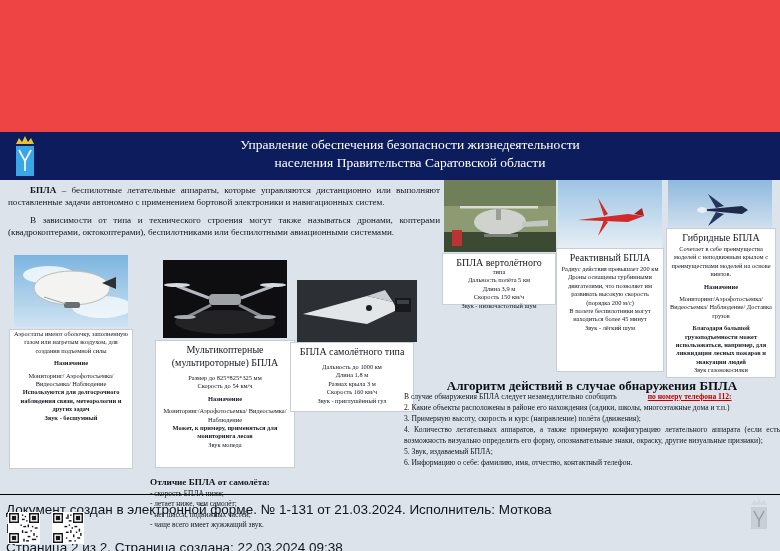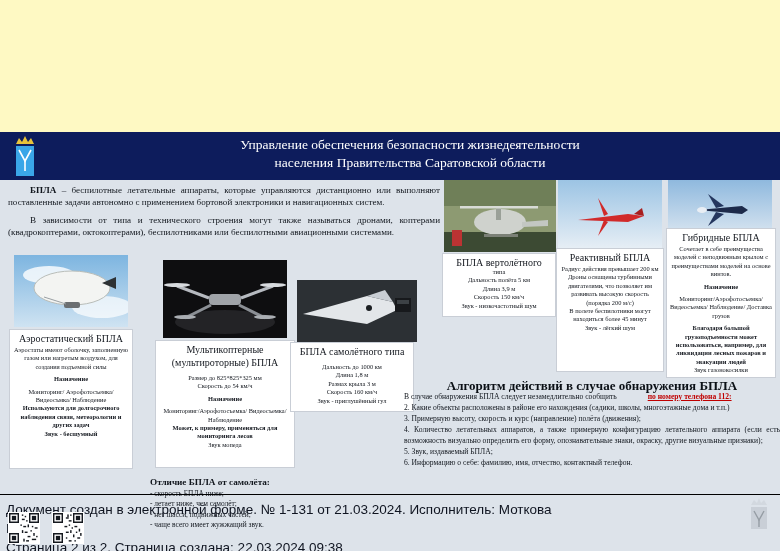--- a/index.html
+++ b/index.html
@@ -3,21 +3,21 @@
 <meta charset="utf-8">
 <style>
   * { box-sizing: border-box; }
   html, body { margin:0; padding:0; }
   body {
     width:780px; height:551px; overflow:hidden;
     background:#ffffff;
     font-family:"Liberation Serif", serif;
     position:relative;
   }
-  #page { position:absolute; inset:0; background:#fef9c3; }
+  #page { position:absolute; inset:0; background:#ef4444; }
 
   
   .sheet {
     position:absolute; left:0; top:132px; width:780px; height:419px;
     background:#dde3ea;
   }
   
   .hdr {
     position:absolute; left:0; top:0; width:780px; height:48px;
     background:#0d1c5c;
@@ -195,21 +195,20 @@
           </defs>
         <rect width="104" height="60" fill="url(#skyH)"></rect>
         <path d="M30 30 L74 26 L80 30 L74 34 Z" fill="#1d2a4a"></path>
         <path d="M48 28 L40 14 L56 26 Z" fill="#24365e"></path>
         <path d="M48 32 L40 46 L56 34 Z" fill="#24365e"></path>
         <ellipse cx="34" cy="30" rx="5" ry="3" fill="#e9eef4"></ellipse>
       </svg>
     </div>
 
     <div class="card" style="left:9px; top:197px; width:124px; height:140px;">
-      <div class="t">Аэростатический БПЛА</div>
       <div class="s">Аэростаты имеют оболочку, заполненную газом или нагретым воздухом, для создания подъемной силы</div>
       <div class="gap"></div>
       <div class="sb">Назначение</div>
       <div class="gap"></div>
       <div class="s">Мониторинг/ Аэрофотосъемка/ Видеосъмка/ Наблюдение</div>
       <div class="sb">Используются для долгосрочного наблюдения связи, метеорологии и других задач</div>
       <div class="sb">Звук - бесшумный</div>
     </div>
 
     <div class="card" style="left:155px; top:208px; width:140px; height:128px;">
@@ -229,21 +228,21 @@
     <div class="card" style="left:290px; top:210px; width:124px; height:70px;">
       <div class="t">БПЛА самолётного типа</div>
       <div class="gap"></div>
       <div class="s">Дальность до 1000 км</div>
       <div class="s">Длина 1,8 м</div>
       <div class="s">Размах крыла 3 м</div>
       <div class="s">Скорость 160 км/ч</div>
       <div class="s">Звук - приглушённый гул</div>
     </div>
 
-    <div class="card" style="left:442px; top:121px; width:114px; height:64px;">
+    <div class="card" style="left:442px; top:121px; width:114px; height:52px;">
       <div class="t" style="padding-bottom:0">БПЛА вертолётного</div>
       <div class="s">типа</div>
       <div class="s">Дальность полёта 5 км</div>
       <div class="s">Длина 3,9 м</div>
       <div class="s">Скорость 150 км/ч</div>
       <div class="s">Звук - низкочастотный шум</div>
     </div>
 
     <div class="card" style="left:556px; top:116px; width:108px; height:124px;">
       <div class="t">Реактивный БПЛА</div>

